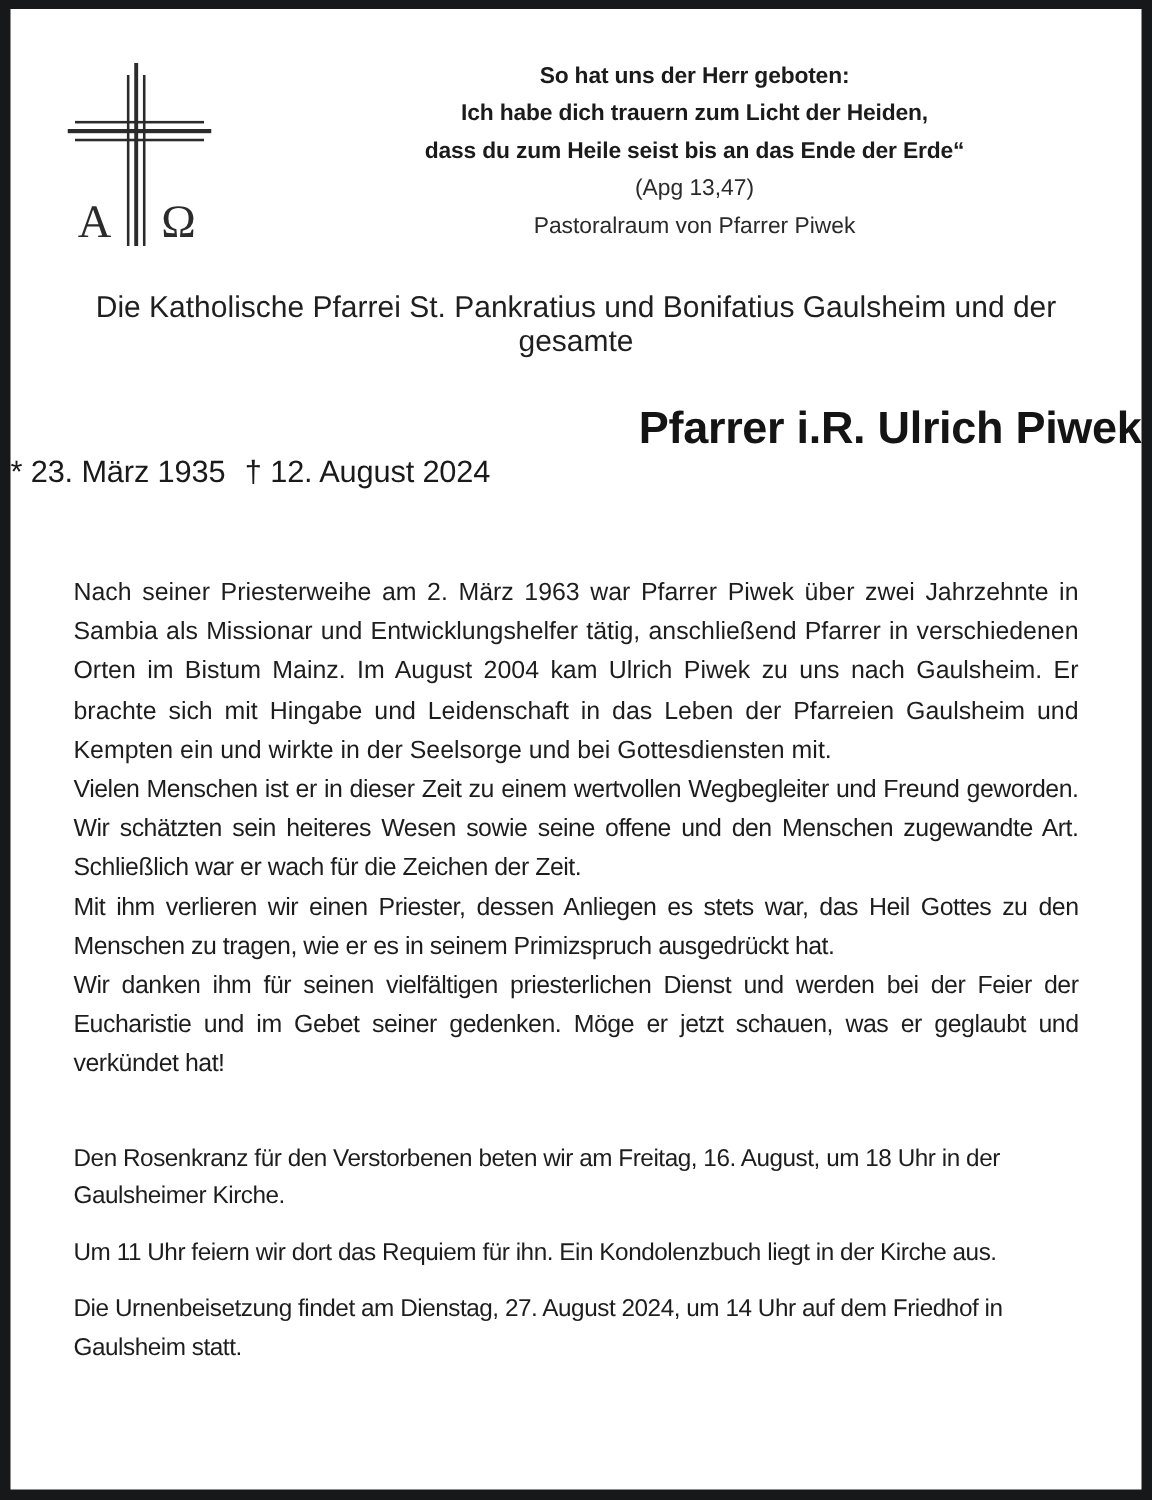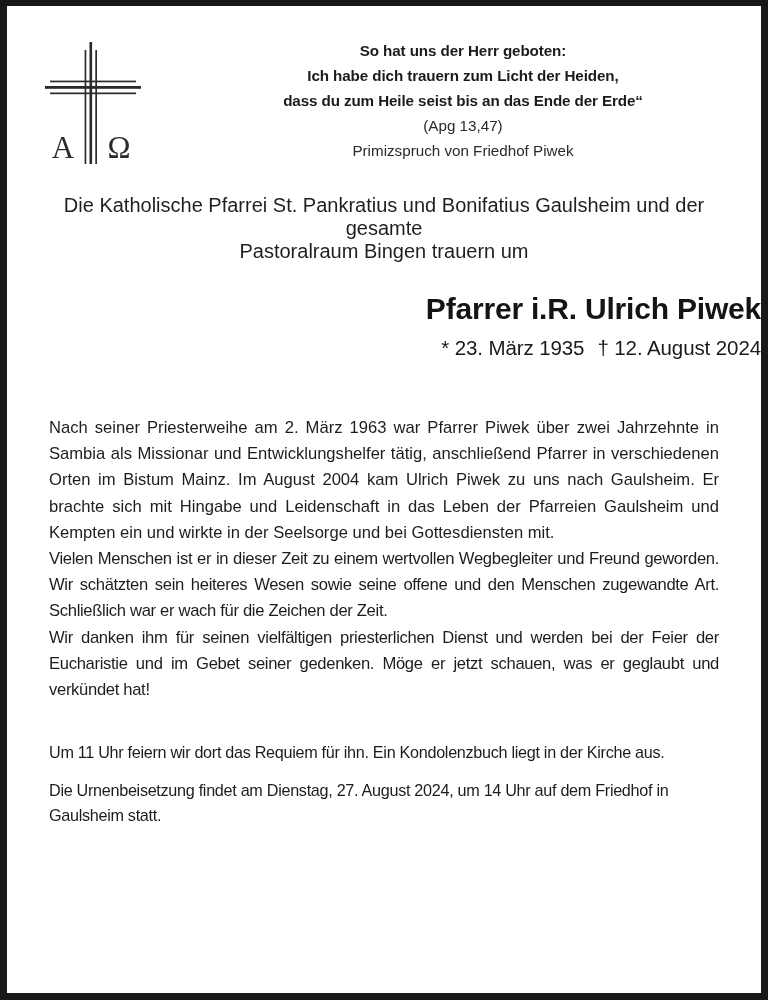--- a/index.html
+++ b/index.html
@@ -86,24 +86,24 @@
   .name {
     text-align: right;
     font-size: 30px;
     font-weight: bold;
     color: #141414;
     letter-spacing: -0.2px;
     margin-top: 29px;
   }
 
   .dates {
-    text-align: right;
+    text-align: left;
     font-size: 20.5px;
     color: #1a1a1a;
-    margin-top: 10px;
+    margin-top: 0;
     letter-spacing: -0.1px;
   }
 
   .dates .gap { display: inline-block; width: 13px; }
 
   
   .body {
     margin: 55px 42px 0 42px;
   }
 
@@ -157,41 +157,42 @@
           <text x="18" y="116" text-anchor="middle" font-family="'Liberation Serif', serif" font-size="31" fill="#2b2b2b">Α</text>
           <text x="74" y="116" text-anchor="middle" font-family="'Liberation Serif', serif" font-size="31" fill="#2b2b2b">Ω</text>
         </svg>
       </div>
 
       <div class="quote-block">
         <div class="quote-line">So hat uns der Herr geboten:</div>
         <div class="quote-line">Ich habe dich trauern zum Licht der Heiden,</div>
         <div class="quote-line">dass du zum Heile seist bis an das Ende der Erde“</div>
         <div class="quote-ref">(Apg 13,47)</div>
-        <div class="quote-attr">Primizspruch von Friedhof Piwek</div>
+        <div class="quote-attr">Pastoralraum von Pfarrer Piwek</div>
       </div>
 
     </div>
 
     <div class="intro">
       <div>Die Katholische Pfarrei St. Pankratius und Bonifatius Gaulsheim und der gesamte</div>
-      <div>Pastoralraum Bingen trauern um</div>
     </div>
 
     <div class="name">Pfarrer i.R. Ulrich Piwek</div>
 
     <div class="dates">
       <span>* 23. März 1935</span><span class="gap"></span><span>† 12. August 2024</span>
     </div>
 
     <div class="body">
       <p>Nach seiner Priesterweihe am 2. März 1963 war Pfarrer Piwek über zwei Jahrzehnte in Sambia als Missionar und Entwicklungshelfer tätig, anschließend Pfarrer in verschiedenen Orten im Bistum Mainz. Im August 2004 kam Ulrich Piwek zu uns nach Gaulsheim. Er brachte sich mit Hingabe und Leidenschaft in das Leben der Pfarreien Gaulsheim und Kempten ein und wirkte in der Seelsorge und bei Gottesdiensten mit.</p>
       <p class="tight">Vielen Menschen ist er in dieser Zeit zu einem wertvollen Wegbegleiter und Freund geworden. Wir schätzten sein heiteres Wesen sowie seine offene und den Menschen zugewandte Art. Schließlich war er wach für die Zeichen der Zeit.</p>
+      <p class="tight">Mit ihm verlieren wir einen Priester, dessen Anliegen es stets war, das Heil Gottes zu den Menschen zu tragen, wie er es in seinem Primizspruch ausgedrückt hat.</p>
       <p class="tight">Wir danken ihm für seinen vielfältigen priesterlichen Dienst und werden bei der Feier der Eucharistie und im Gebet seiner gedenken. Möge er jetzt schauen, was er geglaubt und verkündet hat!</p>
     </div>
 
     <div class="details">
+      <p>Den Rosenkranz für den Verstorbenen beten wir am Freitag, 16. August, um 18 Uhr in der Gaulsheimer Kirche.</p>
       <p>Um 11 Uhr feiern wir dort das Requiem für ihn. Ein Kondolenzbuch liegt in der Kirche aus.</p>
       <p>Die Urnenbeisetzung findet am Dienstag, 27. August 2024, um 14 Uhr auf dem Friedhof in Gaulsheim statt.</p>
     </div>
 
   </div>
 </div>
 
 </body></html>

